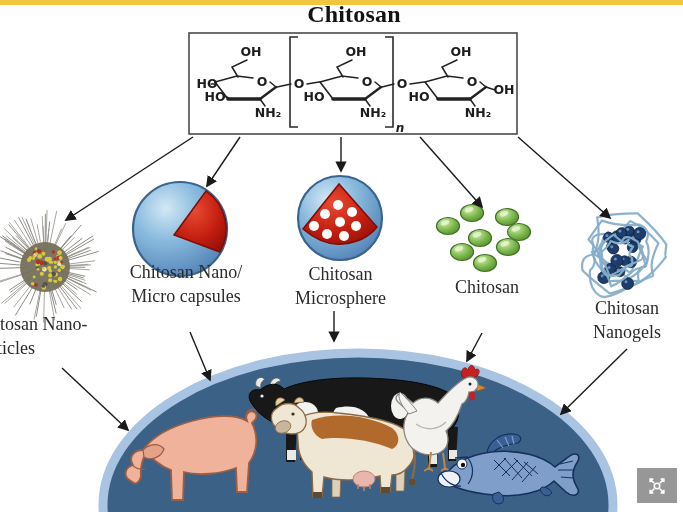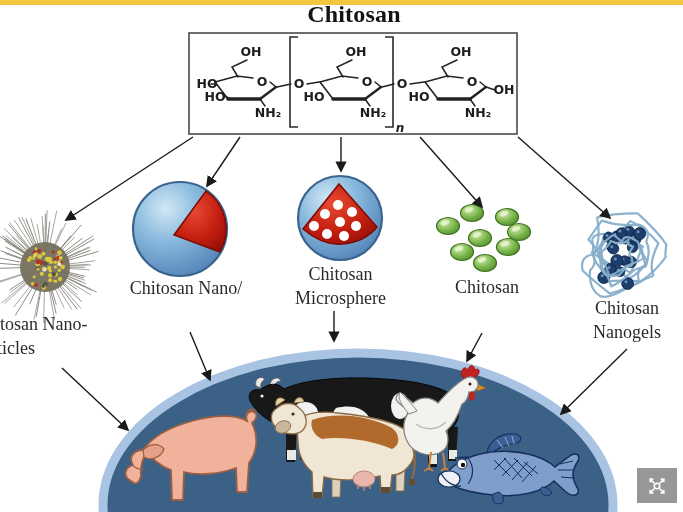--- a/index.html
+++ b/index.html
@@ -9,21 +9,21 @@
   }
   .topbar{position:absolute;left:0;top:0;width:683px;height:5px;background:#f2c63e;}
   #art{position:absolute;left:0;top:0;}
   .title{
     position:absolute;top:1px;left:24px;width:660px;text-align:center;
     font-size:24px;font-weight:bold;color:#131313;letter-spacing:.2px;
   }
   .flabel{position:absolute;font-size:18px;line-height:24px;color:#2b2b2b;}
   .flabel span{display:block;}
   .lbl-np{left:-26px;top:312px;width:170px;text-align:left;}
-  .lbl-cap{left:95px;top:276px;width:182px;text-align:center;}
+  .lbl-cap{left:95px;top:260px;width:182px;text-align:center;}
   .lbl-ms{left:258px;top:262px;width:165px;text-align:center;}
   .lbl-mb{left:405px;top:275px;width:164px;text-align:center;}
   .lbl-ng{left:545px;top:296px;width:164px;text-align:center;}
   .chem{font-family:"DejaVu Sans", sans-serif;font-size:12.5px;font-weight:700;fill:#1d1d1d;text-anchor:middle;}
   .chem-n{font-family:"DejaVu Sans", sans-serif;font-size:12px;font-weight:700;font-style:italic;fill:#1d1d1d;text-anchor:middle;}
   .expand{
     position:absolute;left:637px;top:468px;width:40px;height:35px;
     background:rgba(143,143,143,.93);display:flex;align-items:center;justify-content:center;
     cursor:pointer;border:none;
   }
@@ -449,20 +449,21 @@
 </svg>
 
 <div class="title">Chitosan</div>
 
 <div class="flabel lbl-np">
   <span>Chitosan Nano-</span>
   <span>particles</span>
 </div>
 <div class="flabel lbl-cap">
   <span>Chitosan Nano/</span>
+  <span>Micro capsules</span>
 </div>
 <div class="flabel lbl-ms">
   <span>Chitosan</span>
   <span>Microsphere</span>
 </div>
 <div class="flabel lbl-mb">
   <span>Chitosan</span>
 </div>
 <div class="flabel lbl-ng">
   <span>Chitosan</span>

